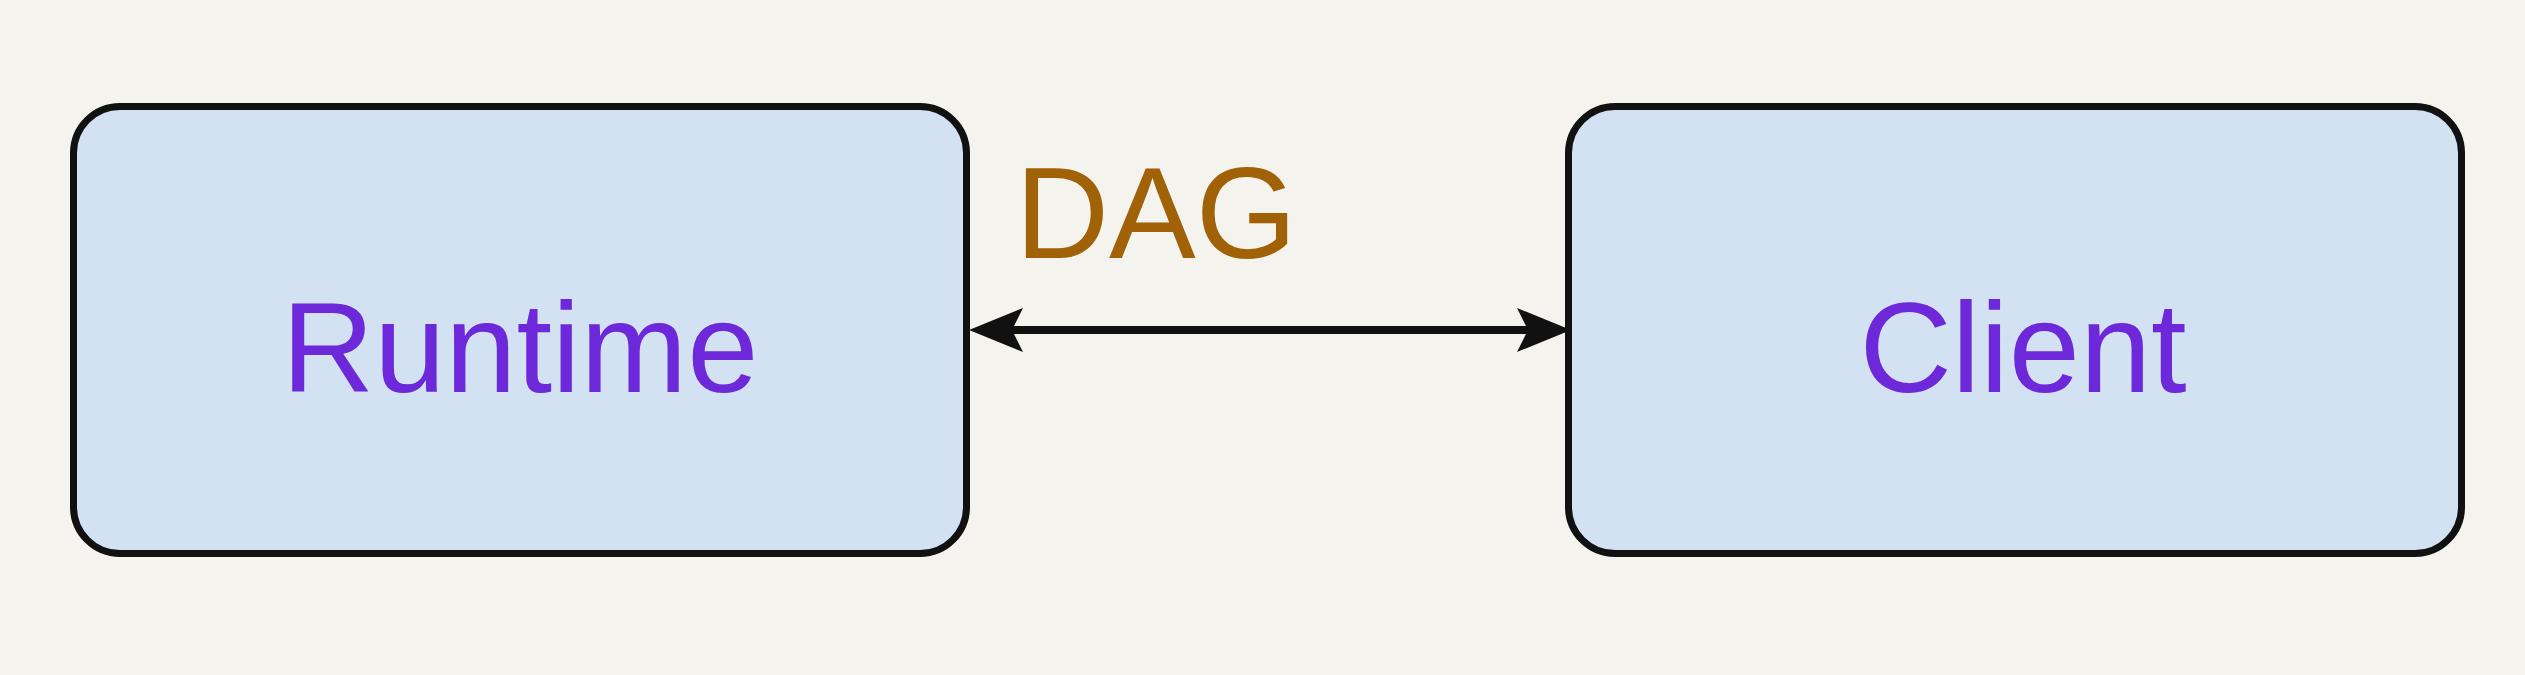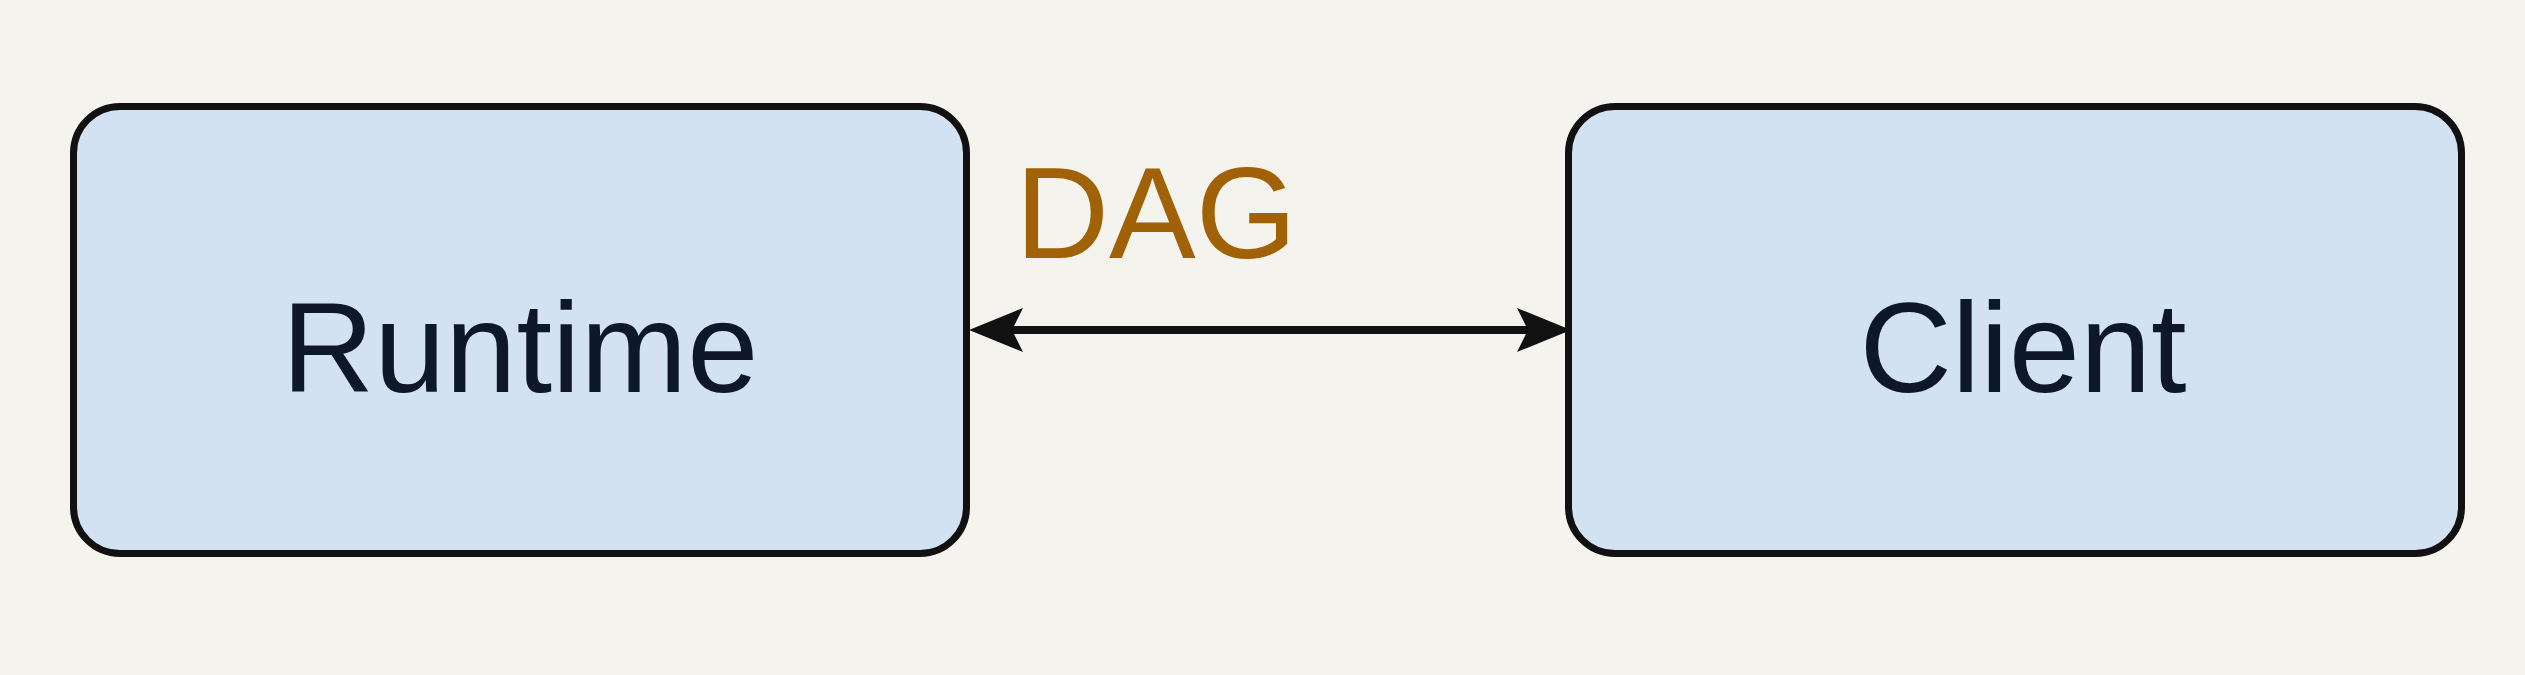--- a/index.html
+++ b/index.html
@@ -31,21 +31,21 @@
     border-radius: 50px;
     display: flex;
     align-items: center;
     justify-content: center;
   }
   .node-runtime { left: 70px; }
   .node-client  { left: 1565px; padding-left: 16px; }
   .node-label {
     font-size: 128px;
     line-height: 1;
-    color: #0f172a;
+    color: #6d28d9;
     letter-spacing: 0px;
     transform: translateY(-4px);
     margin-top: 44px;
   }
   .edge-svg {
     position: absolute;
     left: 965px;
     top: 295px;
     width: 610px;
     height: 70px;

